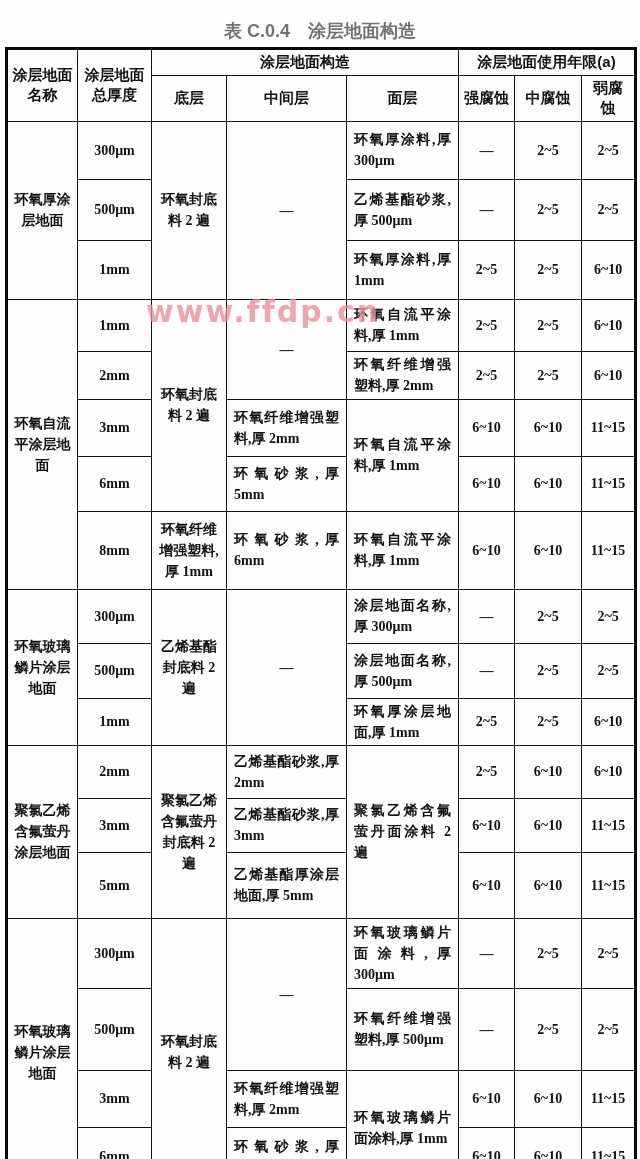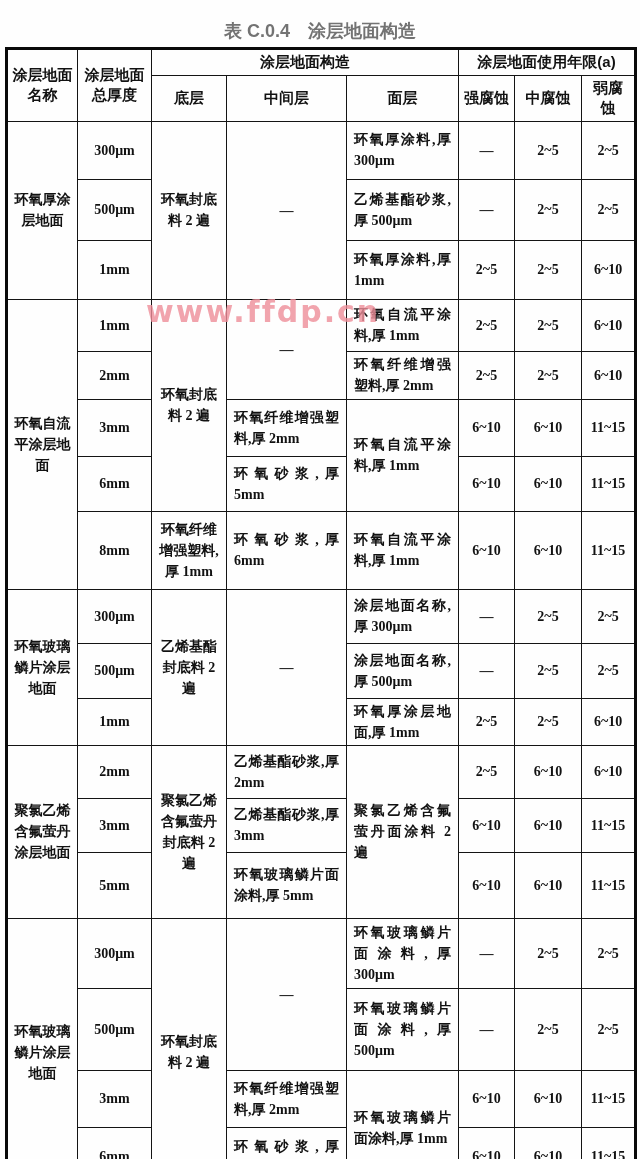--- a/index.html
+++ b/index.html
@@ -182,39 +182,39 @@
     </tr>
     <tr style="height:54px">
       <td class="num">3mm</td>
       <td class="j">乙烯基酯砂浆,厚 3mm</td>
       <td class="num">6~10</td>
       <td class="num">6~10</td>
       <td class="num">11~15</td>
     </tr>
     <tr style="height:66px">
       <td class="num">5mm</td>
-      <td class="j">环氧玻璃鳞片面涂料,厚 5mm</td>
+      <td class="j">乙烯基酯厚涂层地面,厚 5mm</td>
       <td class="num">6~10</td>
       <td class="num">6~10</td>
       <td class="num">11~15</td>
     </tr>
 
     <tr style="height:70px">
       <td rowspan="4">环氧玻璃鳞片涂层地面</td>
       <td class="num">300μm</td>
       <td rowspan="4">环氧封底料 2 遍</td>
       <td rowspan="2">—</td>
       <td class="j">环氧玻璃鳞片面涂料,厚 300μm</td>
       <td class="num">—</td>
       <td class="num">2~5</td>
       <td class="num">2~5</td>
     </tr>
     <tr style="height:82px">
       <td class="num">500μm</td>
-      <td class="j">环氧玻璃鳞片面涂料,厚 500μm</td>
+      <td class="j">环氧纤维增强塑料,厚 500μm</td>
       <td class="num">—</td>
       <td class="num">2~5</td>
       <td class="num">2~5</td>
     </tr>
     <tr style="height:57px">
       <td class="num">3mm</td>
       <td class="j">环氧纤维增强塑料,厚 2mm</td>
       <td class="j" rowspan="2">环氧玻璃鳞片面涂料,厚 1mm</td>
       <td class="num">6~10</td>
       <td class="num">6~10</td>

